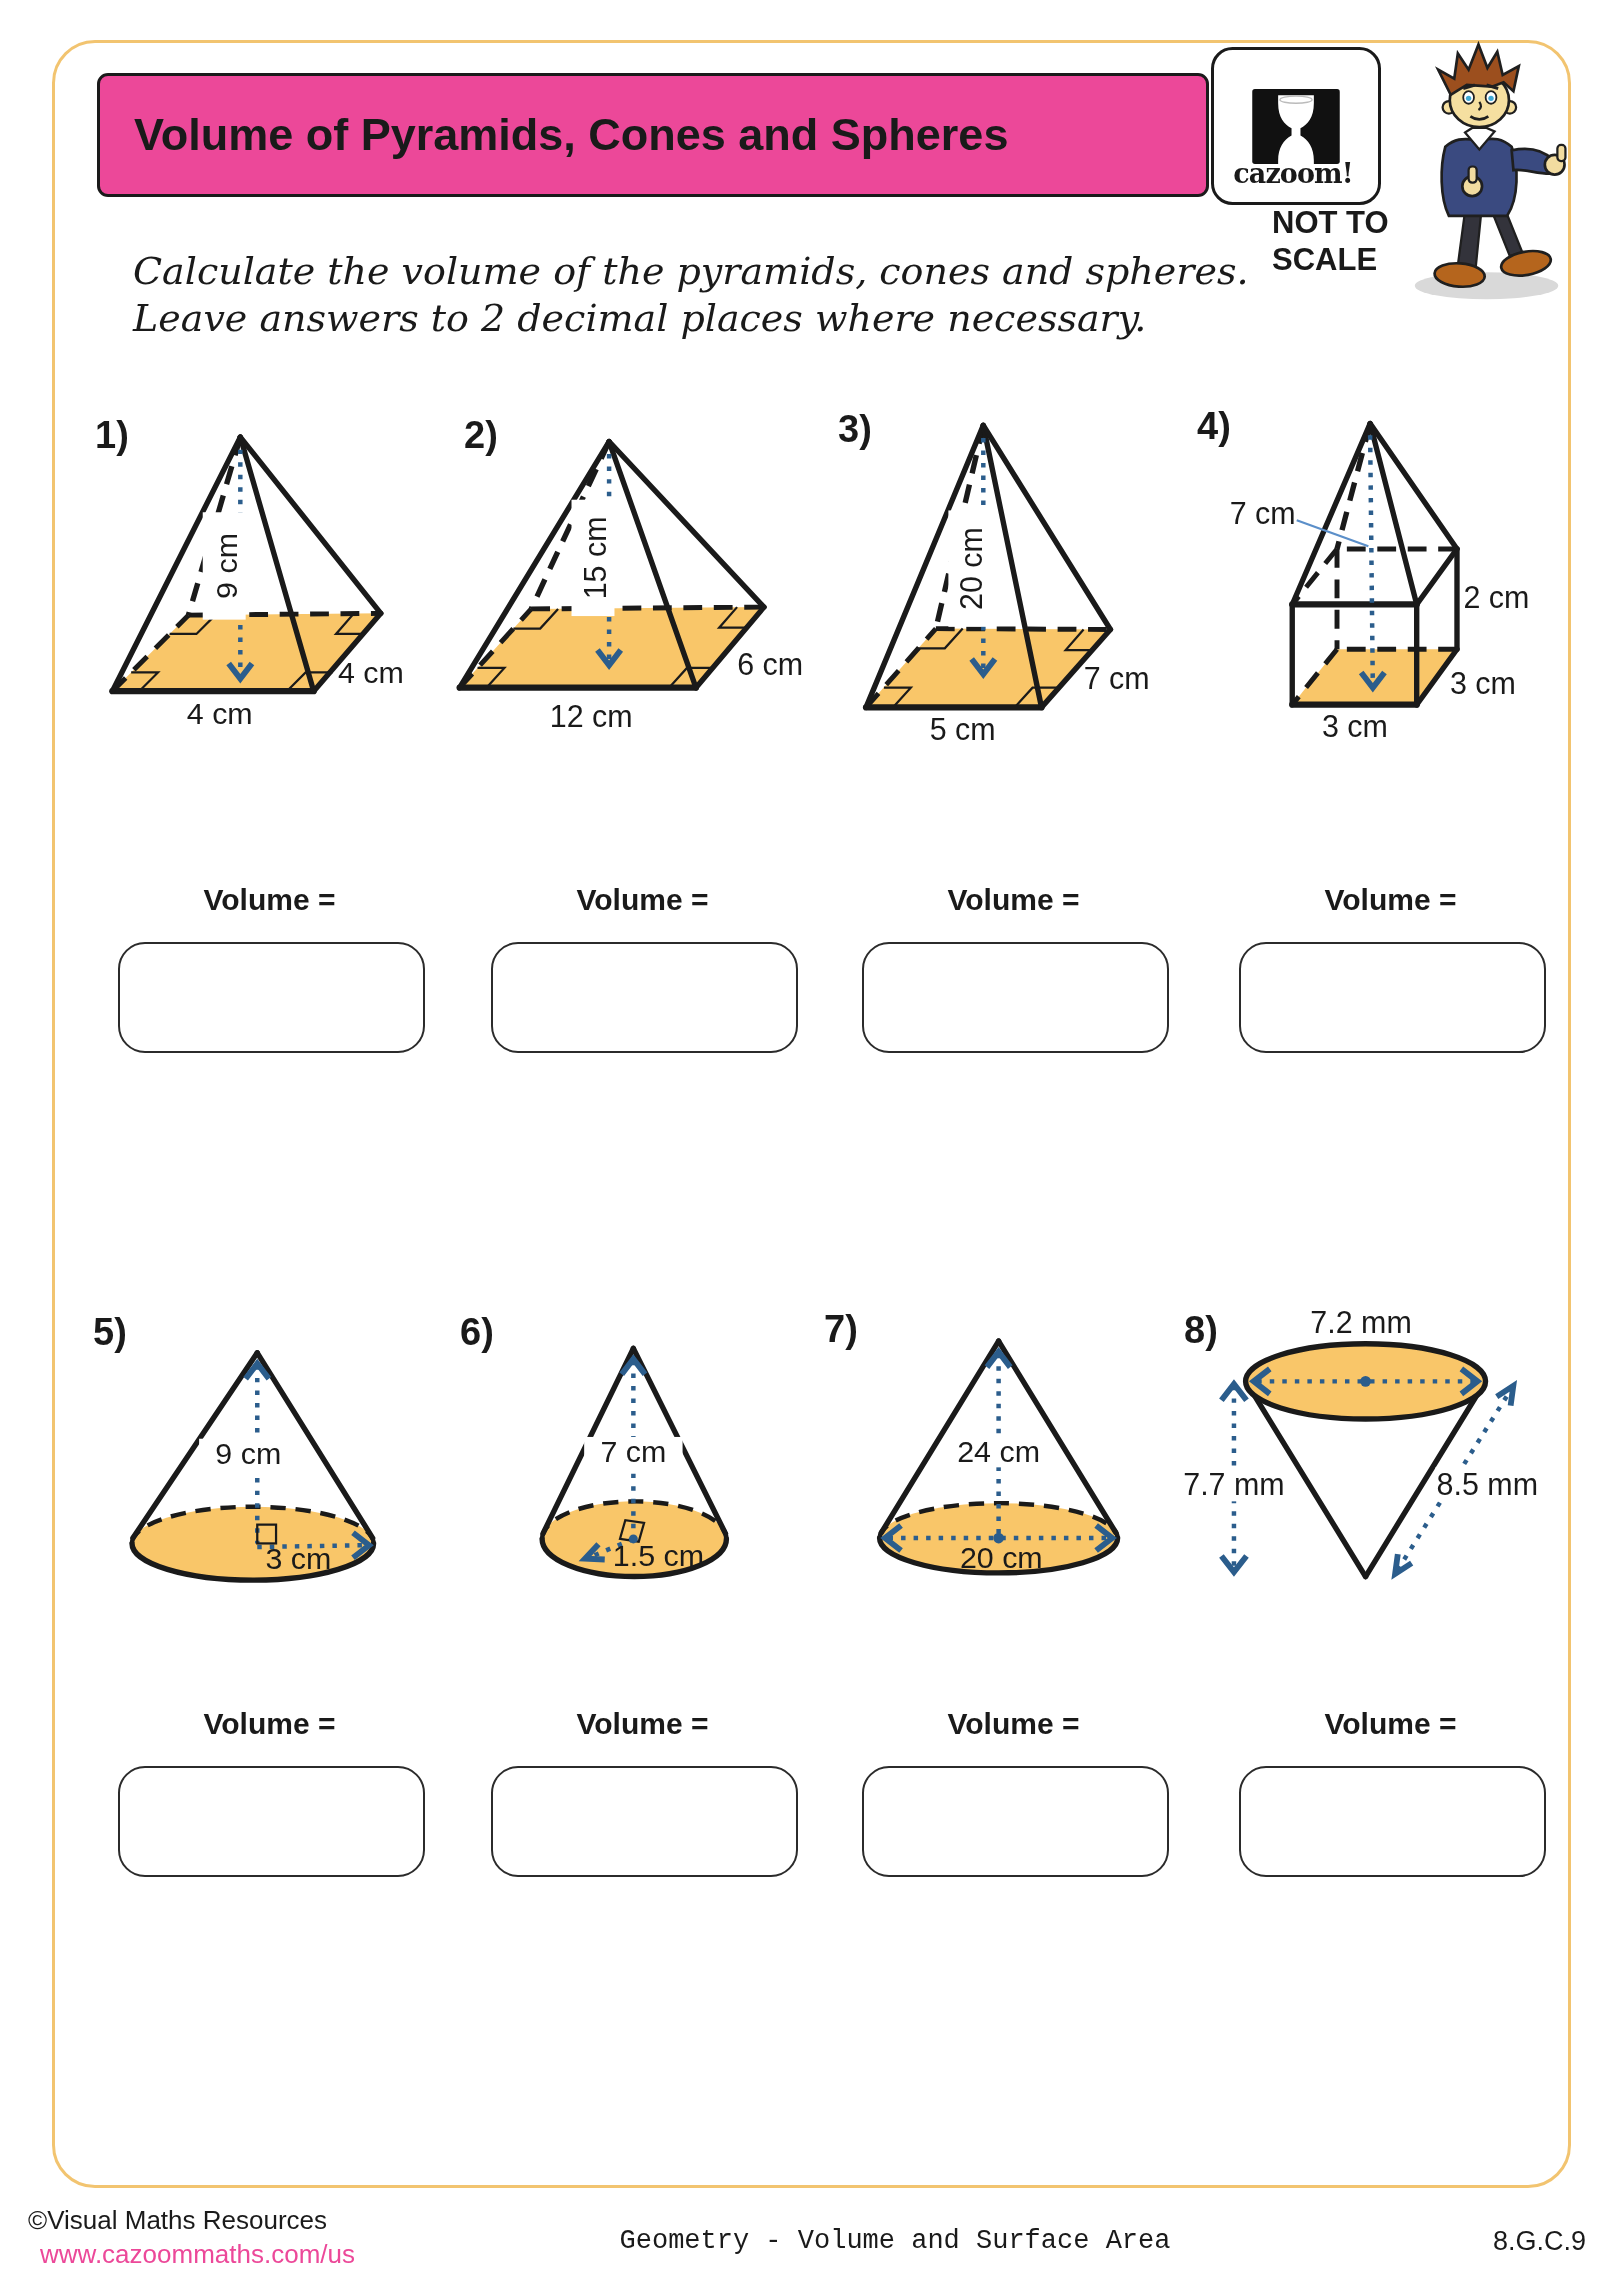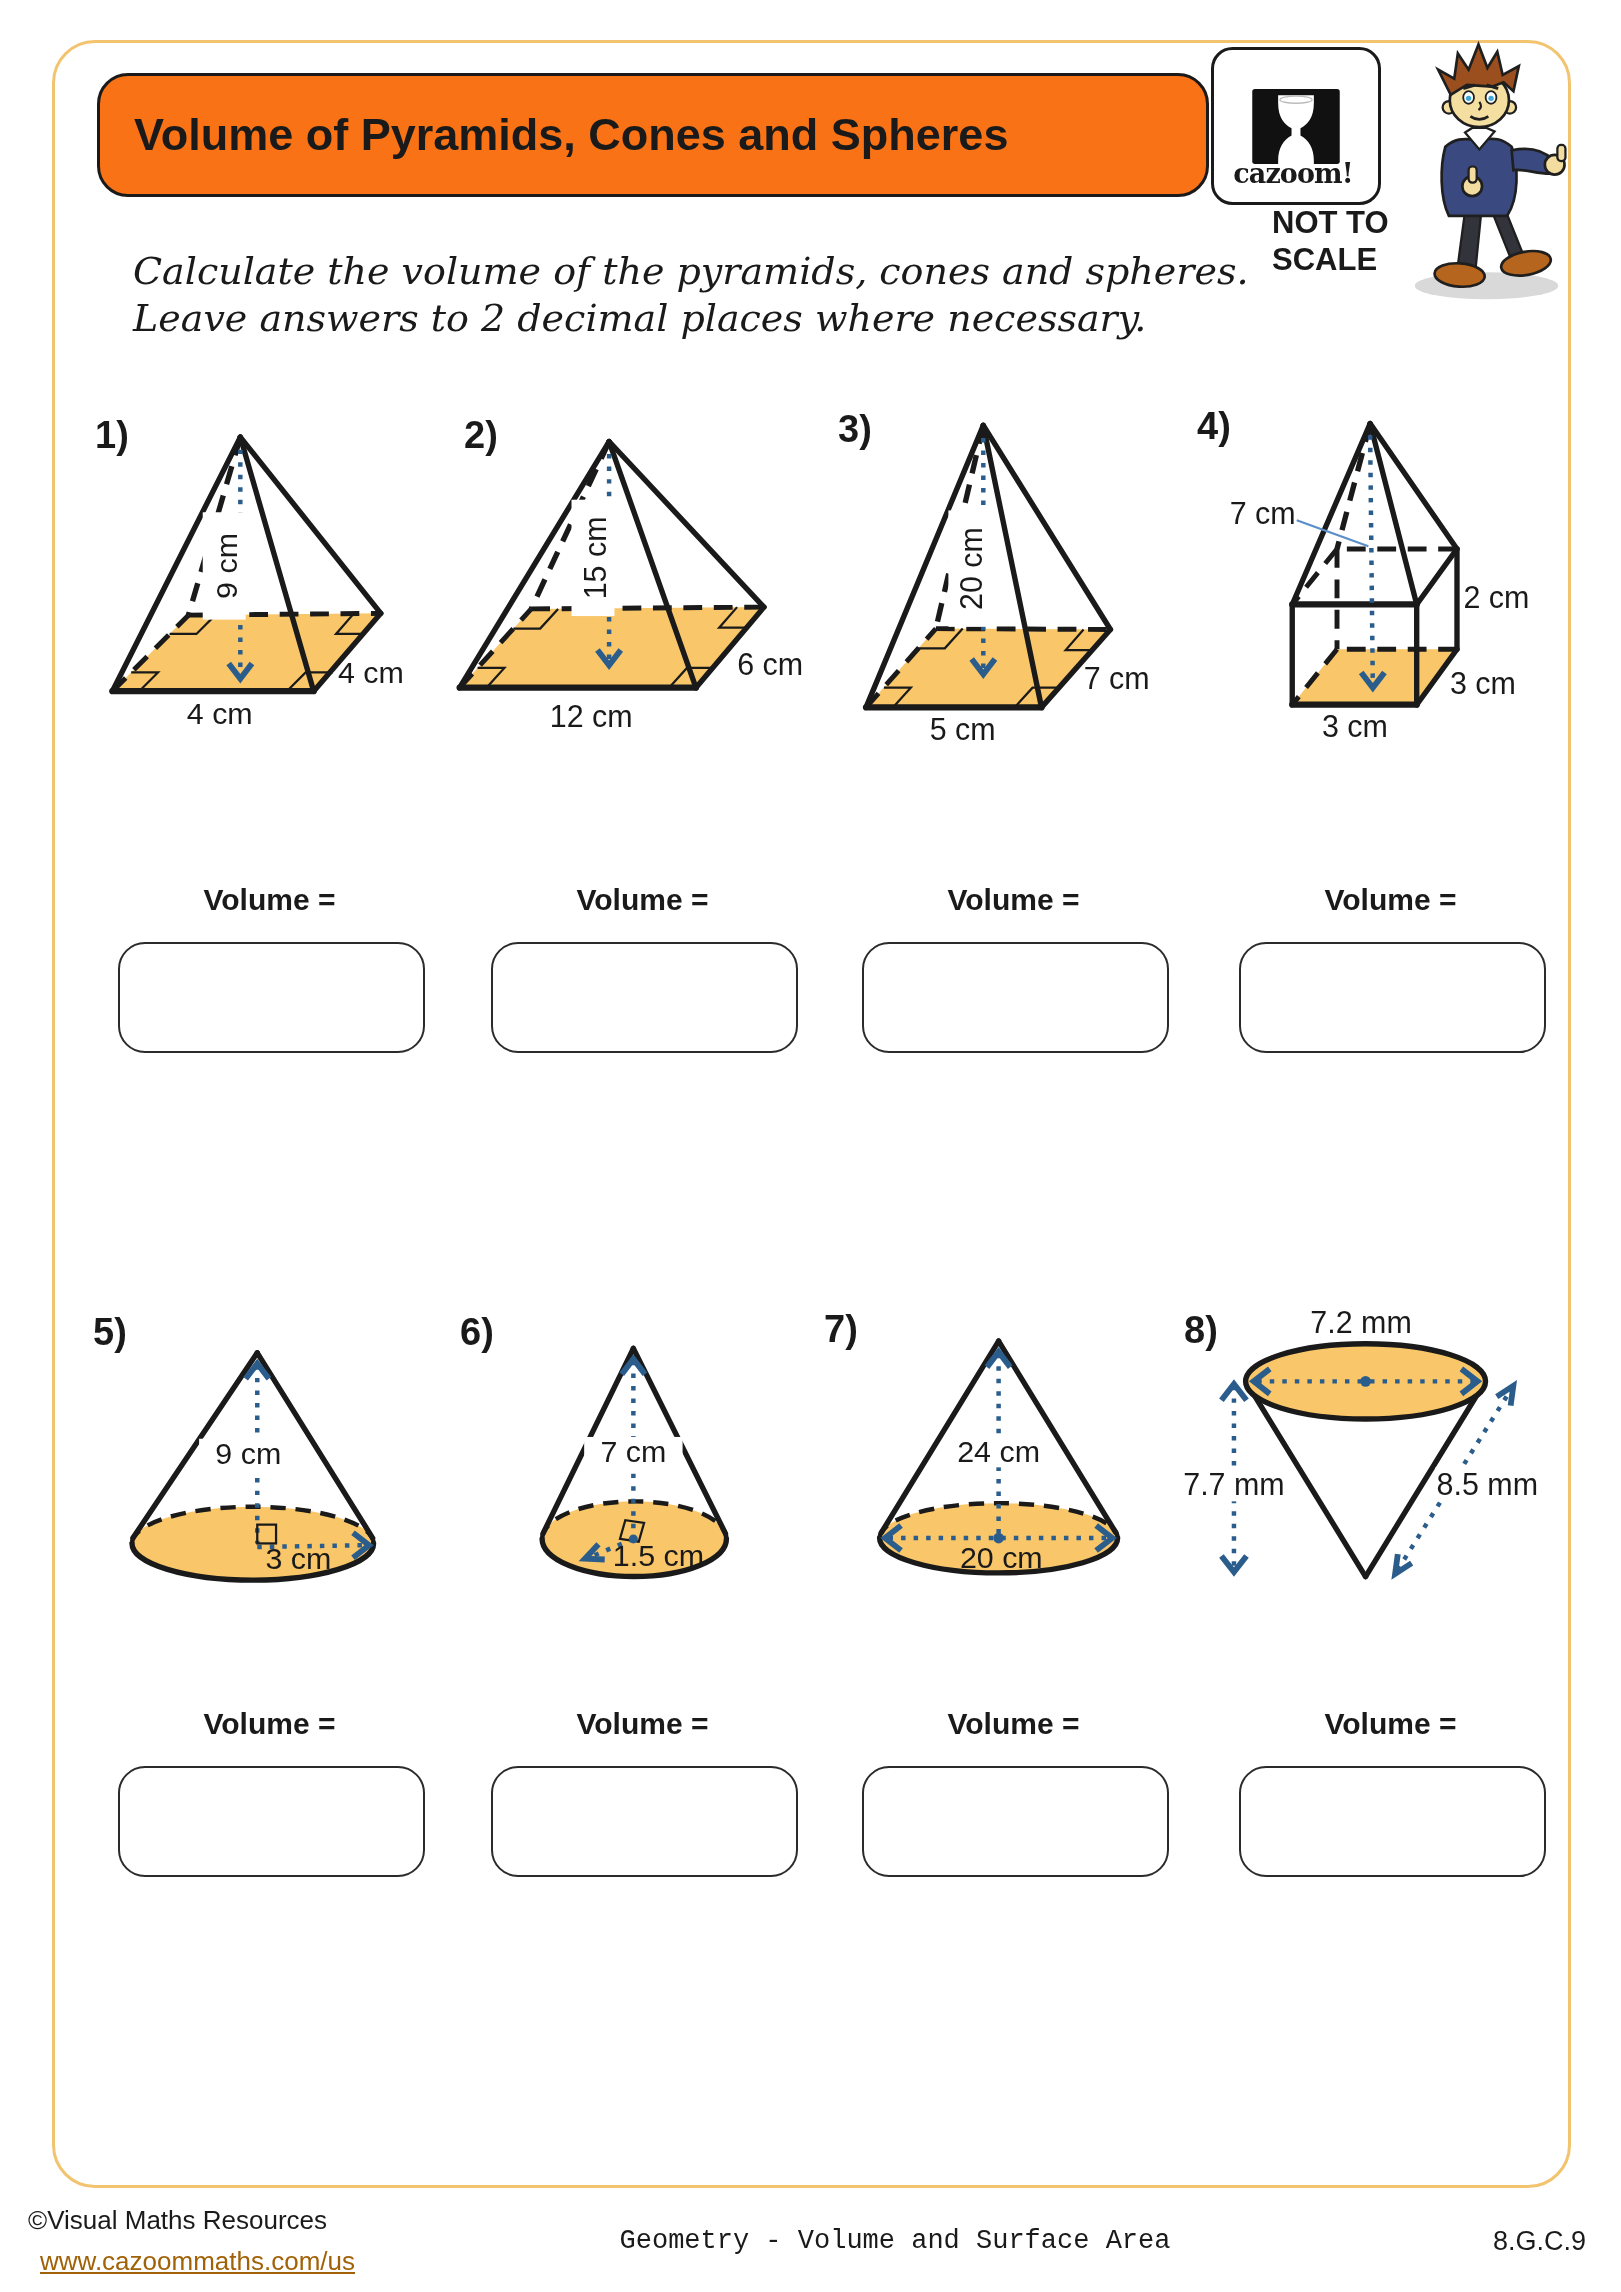--- a/index.html
+++ b/index.html
@@ -1,31 +1,31 @@
 <!DOCTYPE html>
 <html style="font-size:14.3px"><head>
 <meta charset="utf-8">
 <style>
   html,body{margin:0;padding:0;background:#fff;}
   body{width:1622px;height:2293px;position:relative;font-family:"Liberation Sans",sans-serif;color:#1a1a1a;}
   .abs{position:absolute;}
   #page-border{left:52px;top:40px;width:1513px;height:2142px;border:3.6px solid #F2C470;border-radius:43px;}
-  #title-box{left:97px;top:73px;width:1106px;height:118px;background:#f97316;border:3.6px solid #1a1a1a;border-radius:31px;display:flex;align-items:center;}
+  #title-box{left:97px;top:73px;width:1106px;height:118px;background:#ec4899;border:3.6px solid #1a1a1a;border-radius:11px;display:flex;align-items:center;}
   #title-text{font-size:45px;font-weight:bold;padding-left:34px;letter-spacing:0px;}
   #logo-box{left:1211px;top:47px;width:164px;height:152px;background:#fff;border:3.6px solid #1a1a1a;border-radius:21.5px;}
   #logo-text{left:1211px;top:158px;width:164px;text-align:center;font-family:"DejaVu Serif",serif;font-weight:bold;font-size:27px;letter-spacing:-0.9px;}
   #not-to-scale{left:1272px;top:204px;width:179px;font-size:31px;font-weight:bold;line-height:37px;}
   .instr{left:133px;font-family:"DejaVu Serif",serif;font-style:italic;font-size:38px;}
   #instr1{top:249px;}
   #instr2{top:296px;}
   .pnum{font-size:38px;font-weight:bold;}
   .vol-label{width:303px;text-align:center;font-size:30px;font-weight:bold;}
   .ans-box{width:303px;height:107px;border:2.7px solid #2b2b2b;border-radius:27px;background:#fff;}
   .ftr{font-size:26px;}
-  #ftr-link{color:#a16207;text-decoration:underline;margin-top:7px;}
+  #ftr-link{color:#ec4899;}
   #ftr-center{left:537px;top:2226px;width:716px;text-align:center;font-size:27px;font-family:Liberation Mono, monospace;}
   #ftr-code{top:2226px;right:36px;font-size:27px;}
   
   .edge{stroke:#1a1a1a;stroke-width:6;fill:none;stroke-linecap:round;}
   .edge-front{stroke-width:7;}
   .hedge{stroke:#1a1a1a;stroke-width:5.5;fill:none;stroke-dasharray:21 13;stroke-linecap:butt;}
   .dim{stroke:#2B5D8C;stroke-width:5;fill:none;stroke-dasharray:5 9;stroke-linecap:butt;}
   .chev{stroke:#2B5D8C;stroke-width:6.5;fill:none;stroke-linejoin:miter;}
   .mark{stroke:#1a1a1a;stroke-width:2.5;fill:none;}
   .dlabel{font:34px "Liberation Sans",sans-serif;fill:#1a1a1a;text-anchor:middle;}

